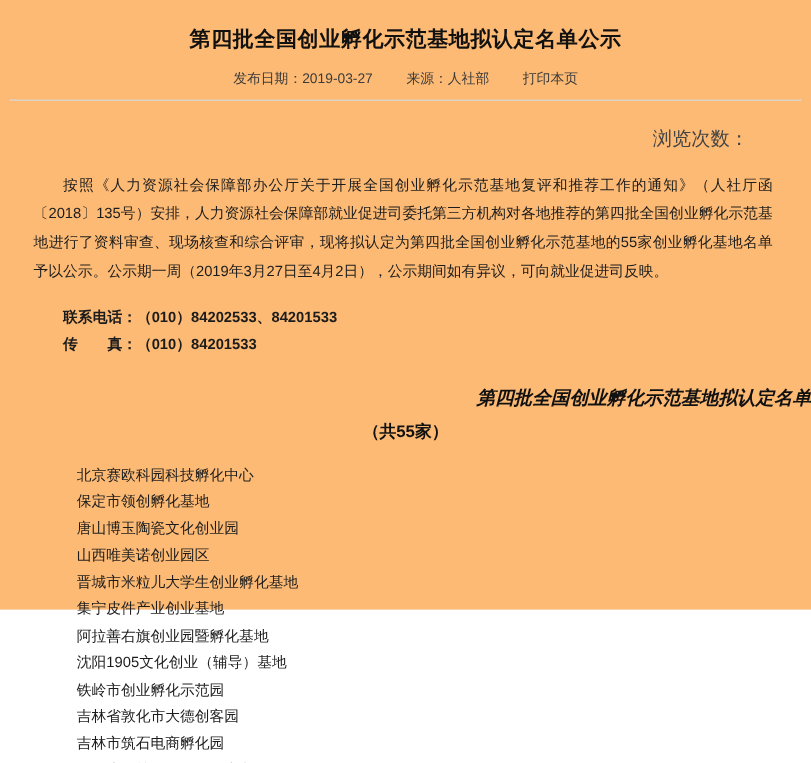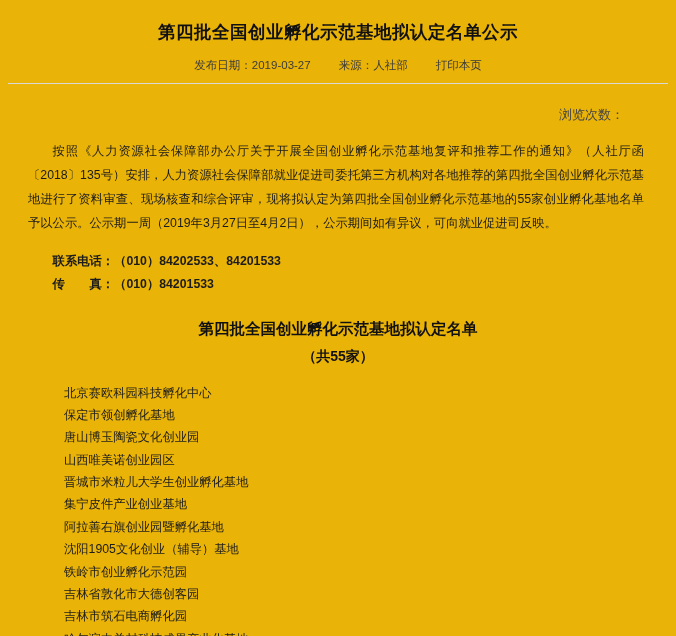--- a/index.html
+++ b/index.html
@@ -10,22 +10,22 @@
     width: 676px;
     height: 636px;
     background: #ffffff;
     font-family: "Liberation Sans", sans-serif;
     color: #1a1a1a;
     overflow: hidden;
   }
   .page {
     position: relative;
     width: 676px;
-    height: 636px;
-    background: #eab308;
+    height: 508px;
+    background: #fdba74;
     box-sizing: border-box;
   }
   .title {
     text-align: center;
     font-size: 17.5px;
     font-weight: bold;
     color: #111111;
     padding-top: 20px;
     letter-spacing: 0.5px;
   }
@@ -46,21 +46,21 @@
     color: #3b3b3b;
     font-family: Liberation Serif, serif;
   }
   .rule {
     height: 1px;
     background: #d9d9d9;
     margin: 0 8px;
   }
   .views {
     text-align: right;
-    font-size: 13px;
+    font-size: 16px;
     color: #444;
     padding: 22px 52px 0 0;
   }
   .body-text {
     padding: 16px 32px 0 28px;
     font-size: 12.3px;
     line-height: 1.95;
     color: #1c1c1c;
     text-align: justify;
   }
@@ -74,25 +74,26 @@
     padding: 14px 32px 0 28px;
     font-size: 12.3px;
     line-height: 1.9;
     color: #1c1c1c;
   }
   .contact .line {
     text-indent: 2em;
     font-weight: bold;
   }
   .sub-title {
-    text-align: center;
+    text-align: right;
     font-size: 15.5px;
     font-weight: bold;
     color: #111111;
     padding-top: 22px;
+    font-style: italic;
   }
   .sub-count {
     text-align: center;
     font-size: 14px;
     font-weight: bold;
     color: #111111;
     padding-top: 8px;
   }
   .list {
     padding: 16px 0 0 44px;

